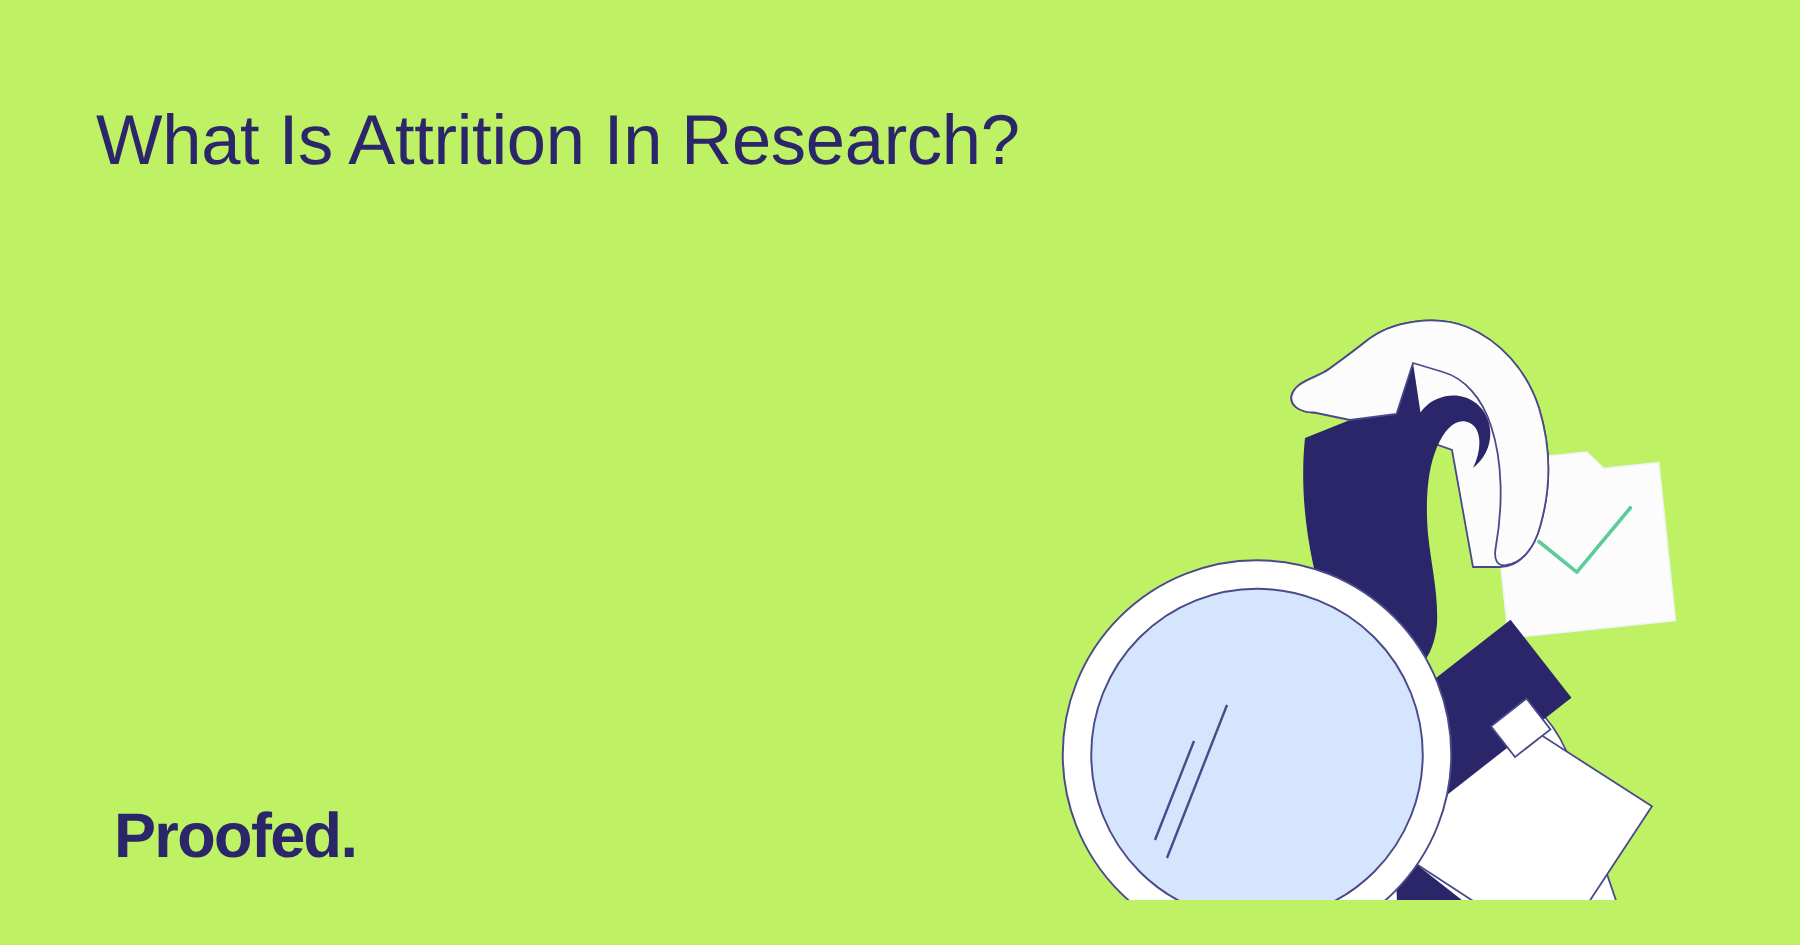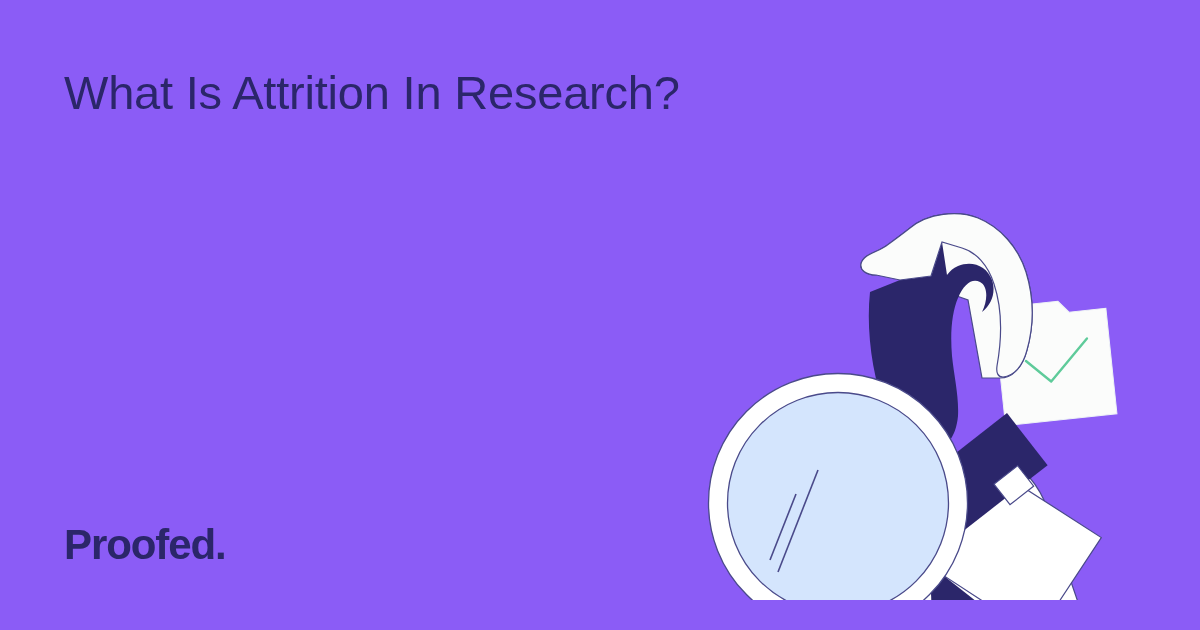--- a/index.html
+++ b/index.html
@@ -11,21 +11,21 @@
     width: 1200px;
     height: 630px;
     overflow: hidden;
     font-family: "Liberation Sans", "DejaVu Sans", sans-serif;
   }
 
   .card {
     position: relative;
     width: 1200px;
     height: 630px;
-    background: #8b5cf6;
+    background: #bef264;
     overflow: hidden;
   }
 
   .title {
     position: absolute;
     left: 64px;
     top: 64px;
     width: 720px;
     margin: 0;
     font-family: "Liberation Sans", "DejaVu Sans", sans-serif;
@@ -34,21 +34,21 @@
     line-height: 58px;
     letter-spacing: -0.2px;
     color: #2b266a;
     white-space: pre-wrap;
   }
 
   .logo {
     position: absolute;
     left: 64px;
     top: 521px;
-    margin: 0;
+    margin: 12px;
     font-family: "Liberation Sans", "DejaVu Sans", sans-serif;
     font-size: 42px;
     font-weight: 700;
     line-height: 48px;
     letter-spacing: -1.1px;
     color: #2b266a;
   }
 
   .illustration {
     position: absolute;

